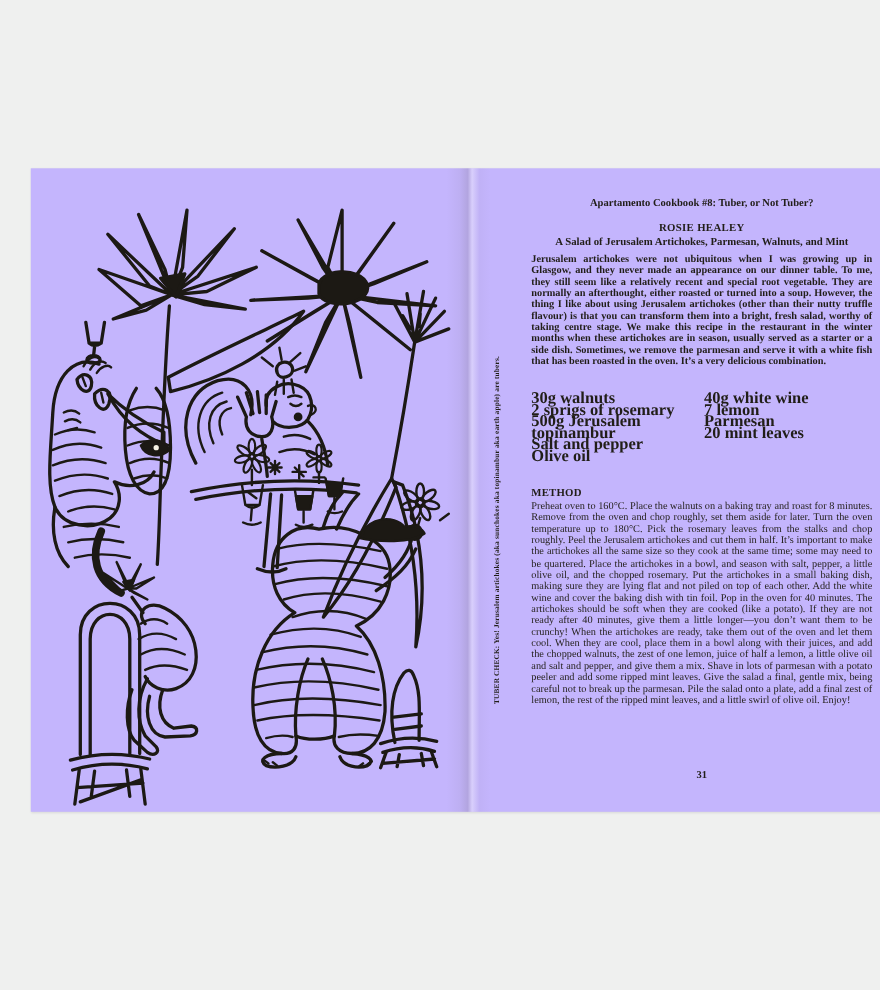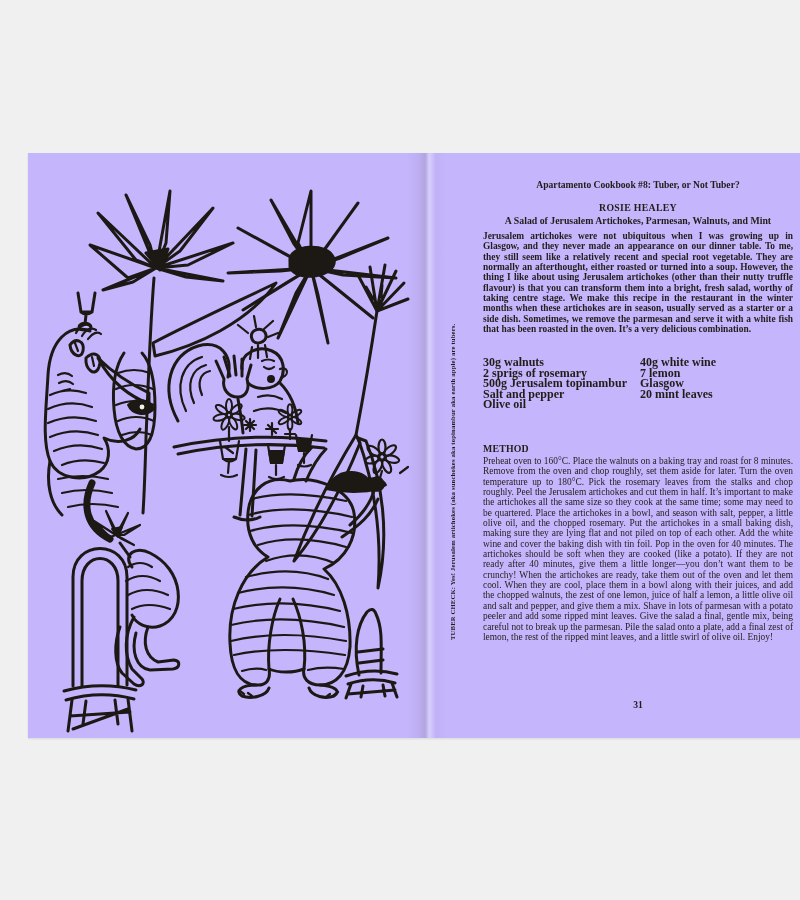--- a/index.html
+++ b/index.html
@@ -31,21 +31,21 @@
   .illustration{position:absolute;left:0;top:30px;width:400px;height:552px;}
 
   
   .rp-block{position:absolute;left:55px;width:310px;}
   .centered{text-align:center;}
   .running-header{top:26px;font-size:9.6px;font-weight:bold;}
   .author{top:49px;font-size:9.8px;font-weight:bold;letter-spacing:0.3px;}
   .recipe-title{top:62px;font-size:9.8px;font-weight:bold;}
   .intro{top:78px;font-size:9.4px;line-height:10.35px;font-weight:bold;text-align:justify;}
   .ing-head{top:191px;font-size:9.8px;font-weight:bold;letter-spacing:0.2px;}
-  .ing-col{position:absolute;top:204px;font-size:12px;line-height:10.5px;font-weight:bold;}
+  .ing-col{position:absolute;top:204px;font-size:15px;line-height:10.5px;font-weight:bold;}
   .ing-col1{left:55px;width:150px;}
   .ing-col2{left:212px;width:150px;}
   .serves{top:265px;font-size:9.4px;font-weight:bold;font-style:italic;}
   .method-head{top:290px;font-size:9.8px;font-weight:bold;letter-spacing:0.2px;}
   .method{top:303px;font-size:9.4px;line-height:10.35px;font-weight:normal;text-align:justify;}
   .page-number{top:546px;font-size:9.6px;font-weight:bold;}
   .side-note{
     position:absolute;left:21px;top:487px;
     transform:rotate(-90deg);transform-origin:0 0;
     white-space:nowrap;font-size:6.6px;font-weight:bold;letter-spacing:0.2px;
@@ -213,21 +213,21 @@
     <div class="ing-col ing-col1">
       <div>30g walnuts</div>
       <div>2 sprigs of rosemary</div>
       <div>500g Jerusalem topinambur</div>
       <div>Salt and pepper</div>
       <div>Olive oil</div>
     </div>
     <div class="ing-col ing-col2">
       <div>40g white wine</div>
       <div>7 lemon</div>
-      <div>Glasgow</div>
+      <div>Parmesan</div>
       <div>20 mint leaves</div>
     </div>
 
     <div class="rp-block method-head">METHOD</div>
     <div class="rp-block method">Preheat oven to 160°C. Place the walnuts on a baking tray and roast for 8 minutes. Remove from the oven and chop roughly, set them aside for later. Turn the oven temperature up to 180°C. Pick the rosemary leaves from the stalks and chop roughly. Peel the Jerusalem artichokes and cut them in half. It’s important to make the artichokes all the same size so they cook at the same time; some may need to be quartered. Place the artichokes in a bowl, and season with salt, pepper, a little olive oil, and the chopped rosemary. Put the artichokes in a small baking dish, making sure they are lying flat and not piled on top of each other. Add the white wine and cover the baking dish with tin foil. Pop in the oven for 40 minutes. The artichokes should be soft when they are cooked (like a potato). If they are not ready after 40 minutes, give them a little longer—you don’t want them to be crunchy! When the artichokes are ready, take them out of the oven and let them cool. When they are cool, place them in a bowl along with their juices, and add the chopped walnuts, the zest of one lemon, juice of half a lemon, a little olive oil and salt and pepper, and give them a mix. Shave in lots of parmesan with a potato peeler and add some ripped mint leaves. Give the salad a final, gentle mix, being careful not to break up the parmesan. Pile the salad onto a plate, add a final zest of lemon, the rest of the ripped mint leaves, and a little swirl of olive oil. Enjoy!</div>
     <div class="rp-block centered page-number">31</div>
     <div class="side-note">TUBER CHECK: Yes! Jerusalem artichokes (aka sunchokes aka topinambur aka earth apple) are tubers.</div>
   </div>
 
   <div class="gutter"></div>

